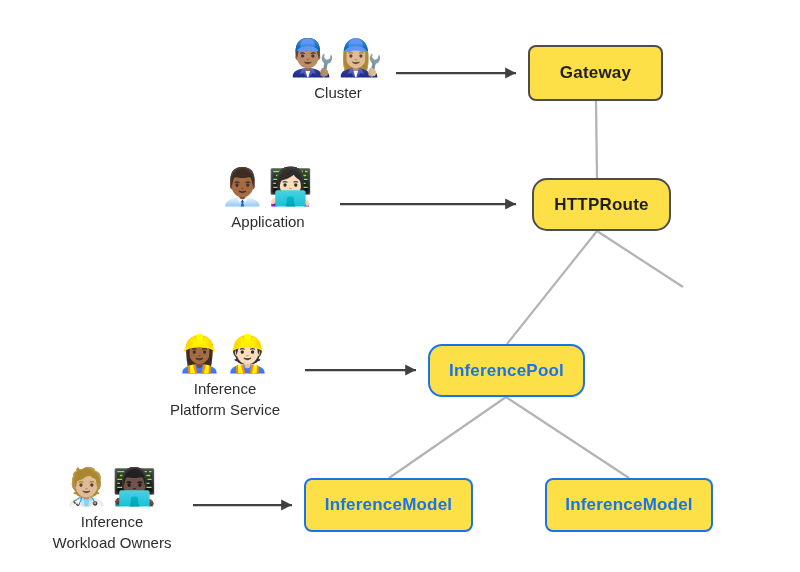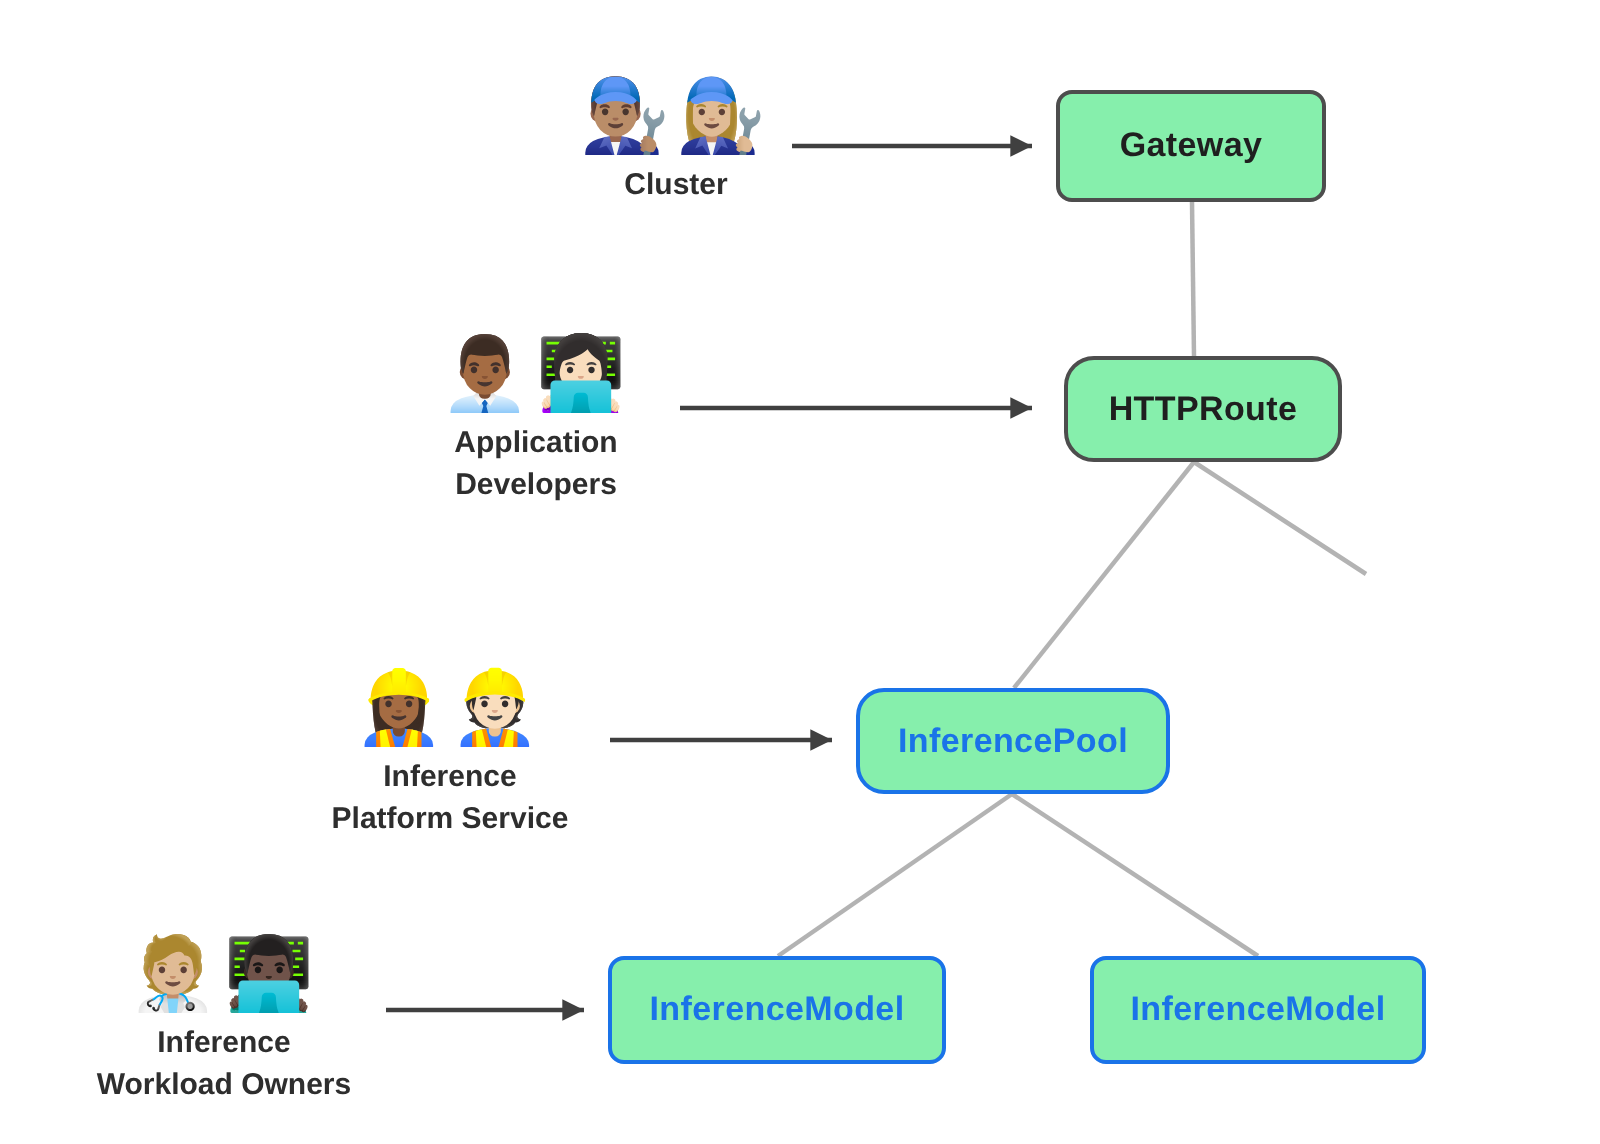--- a/index.html
+++ b/index.html
@@ -23,21 +23,21 @@
   }
   line.arrow {
     stroke: var(--arrow, #404040);
     stroke-width: 2.25;
   }
   .node {
     position: absolute;
     display: flex;
     align-items: center;
     justify-content: center;
-    background: #86efac;
+    background: #fde047;
     border-radius: 8px;
     font-weight: bold;
     font-size: 17px;
     letter-spacing: 0.2px;
     box-sizing: border-box;
   }
   .node.standard {
     border: 2.5px solid var(--standard-border, #4d4d4d);
     color: var(--standard-text, #1f1f1f);
   }
@@ -60,21 +60,20 @@
   .persona .emoji {
     font-size: 36px;
     line-height: 48px;
     letter-spacing: 3px;
     white-space: nowrap;
   }
   .persona .label {
     font-size: 15px;
     line-height: 21px;
     white-space: nowrap;
-    font-weight: bold;
   }
   #persona-cluster-operators          { left: 258px; top:  34px; width: 160px; }
   #persona-application-developers     { left: 188px; top: 163px; width: 160px; }
   #persona-inference-platform-owners  { left: 145px; top: 330px; width: 160px; }
   #persona-inference-workload-owners  { left:  32px; top: 463px; width: 160px; }
 </style>
 </head>
 <body>
 
 <div class="canvas">
@@ -99,21 +98,20 @@
   </svg>
 
   <div class="persona" id="persona-cluster-operators">
     <div class="emoji">👨🏽‍🔧👩🏼‍🔧</div>
     <div class="label">Cluster</div>
   </div>
 
   <div class="persona" id="persona-application-developers">
     <div class="emoji">👨🏾‍💼👩🏻‍💻</div>
     <div class="label">Application</div>
-    <div class="label">Developers</div>
   </div>
 
   <div class="persona" id="persona-inference-platform-owners">
     <div class="emoji">👷🏾‍♀️👷🏻</div>
     <div class="label">Inference</div>
     <div class="label">Platform Service</div>
   </div>
 
   <div class="persona" id="persona-inference-workload-owners">
     <div class="emoji">🧑🏼‍⚕️👨🏿‍💻</div>

